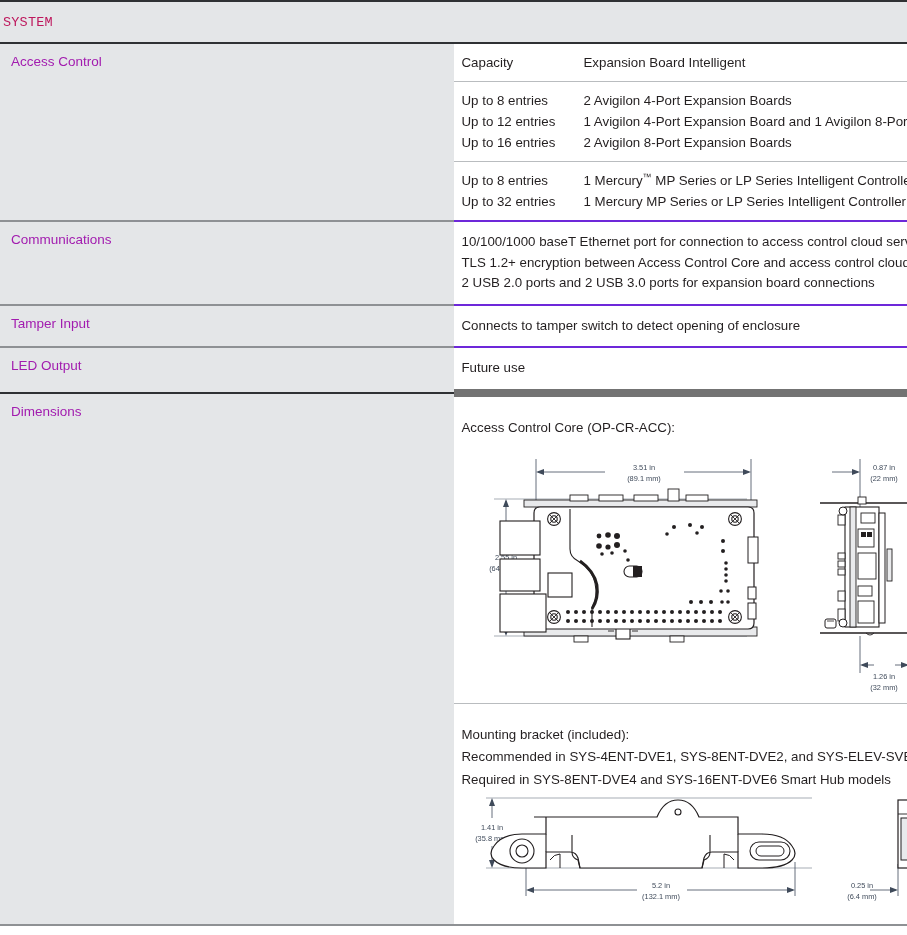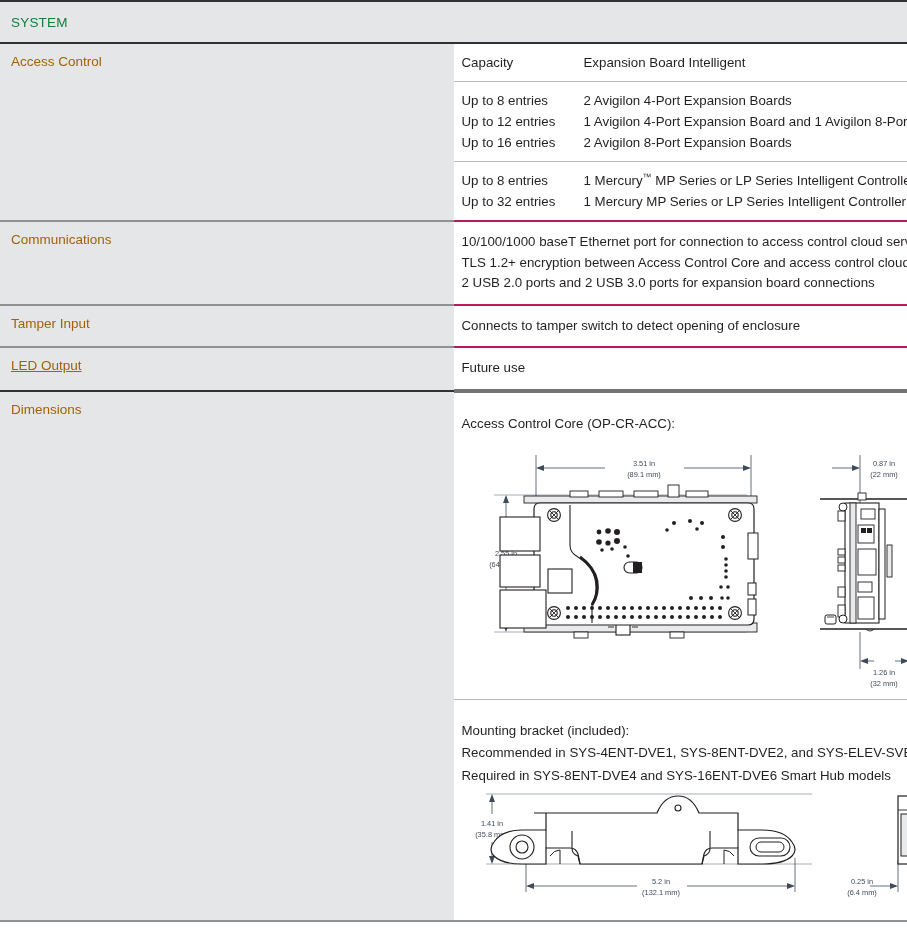--- a/index.html
+++ b/index.html
@@ -23,38 +23,39 @@
     table-layout: fixed;
   }
   .section-band {
     background: #e4e6e8;
     border-top: 2px solid #2f3134;
     border-bottom: 2px solid #2f3134;
     height: 42px;
   }
   .section-band .band-label {
     font-size: 13.5px;
-    color: #15803d;
-    padding-left: 11px;
+    color: #be185d;
+    padding-left: 3px;
     letter-spacing: 0.2px;
+    font-family: Liberation Mono, monospace;
   }
 
   .spec-row { vertical-align: top; }
   .label-cell {
     width: 213px;
     background: #e4e6e8;
     border-bottom: 2px solid #8e9194;
     padding: 10px 10px 10px 11px;
     font-size: 13.5px;
-    color: #a16207;
+    color: #a21caf;
     vertical-align: top;
   }
   .value-cell {
     background: #ffffff;
-    border-bottom: 2px solid #be185d;
+    border-bottom: 2px solid #6d28d9;
     padding: 0;
     vertical-align: top;
   }
   .value-pad {
     padding: 10px 8px 10px 8px;
     font-size: 13.3px;
     color: #231f20;
     line-height: 20.6px;
   }
   .value-pad .line { white-space: nowrap; }
@@ -158,22 +159,22 @@
     <tr class="spec-row">
       <td class="label-cell">Tamper Input</td>
       <td class="value-cell">
         <div class="value-pad">
           <div class="line">Connects to tamper switch to detect opening of enclosure</div>
         </div>
       </td>
     </tr>
 
     <tr class="spec-row">
-      <td class="label-cell" style="border-bottom:2px solid #2f3134;text-decoration:underline;">LED Output</td>
-      <td class="value-cell" style="border-bottom:4px solid #737373;">
+      <td class="label-cell" style="border-bottom:2px solid #2f3134;">LED Output</td>
+      <td class="value-cell" style="border-bottom:8px solid #737373;">
         <div class="value-pad">
           <div class="line">Future use</div>
         </div>
       </td>
     </tr>
 
 
     <tr class="spec-row">
       <td class="label-cell" style="border-bottom:2px solid #8e9194;">Dimensions</td>
       <td class="value-cell" style="border-bottom:2px solid #8e9194;">

